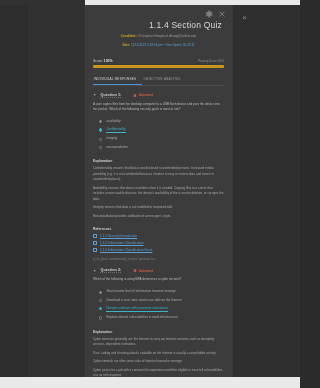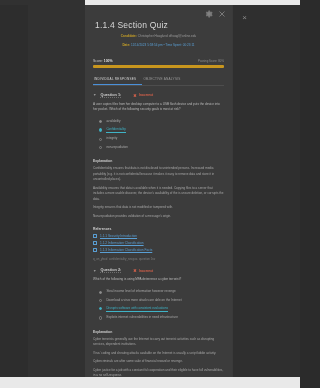--- a/index.html
+++ b/index.html
@@ -49,21 +49,21 @@
 
   .modal-head {
     position: relative; background: #3c3c3c; padding: 12px 10px 6px 10px;
   }
   .win-ctrls {
     position: absolute; right: 6px; top: 5px; display: flex; gap: 5px;
     align-items: center;
   }
   .ic { width: 8px; height: 8px; opacity: .62; display:block; }
   .quiz-title {
-    text-align: left; color: #d8d8d8; font-size: 8.5px;
+    text-align: right; color: #d8d8d8; font-size: 8.5px;
     letter-spacing: .2px; margin-top: 3px; font-weight: 400;
   }
   .meta-line {
     text-align: center; font-size: 3.1px; color: #9a9a9a;
     margin-top: 4px; line-height: 1.7;
   }
   .meta-line b { color: #c9a227; font-weight: 700; }
   .meta-line .lnk { color: #5a9fd4; }
 
   

